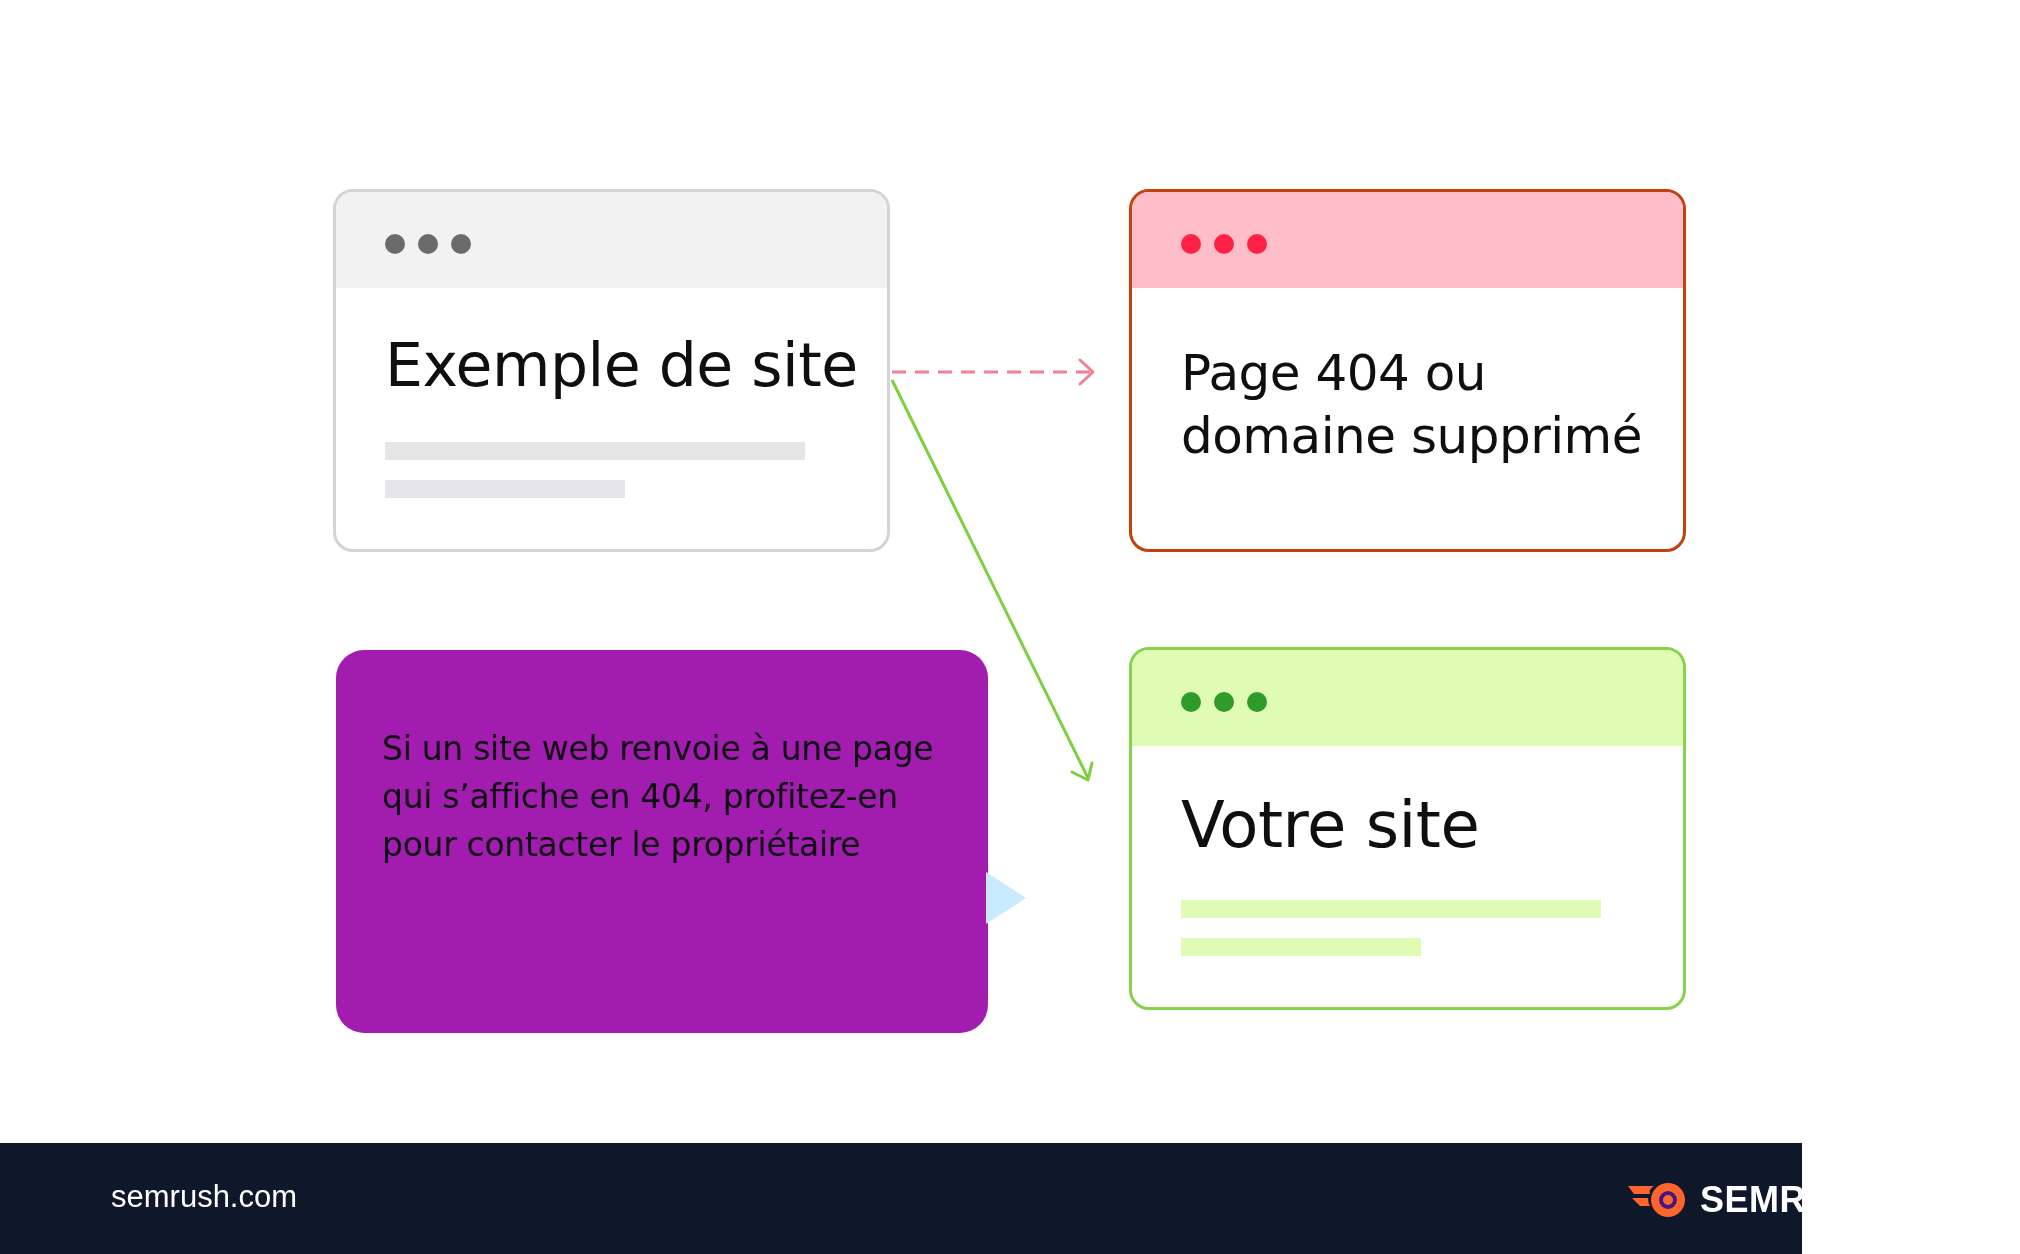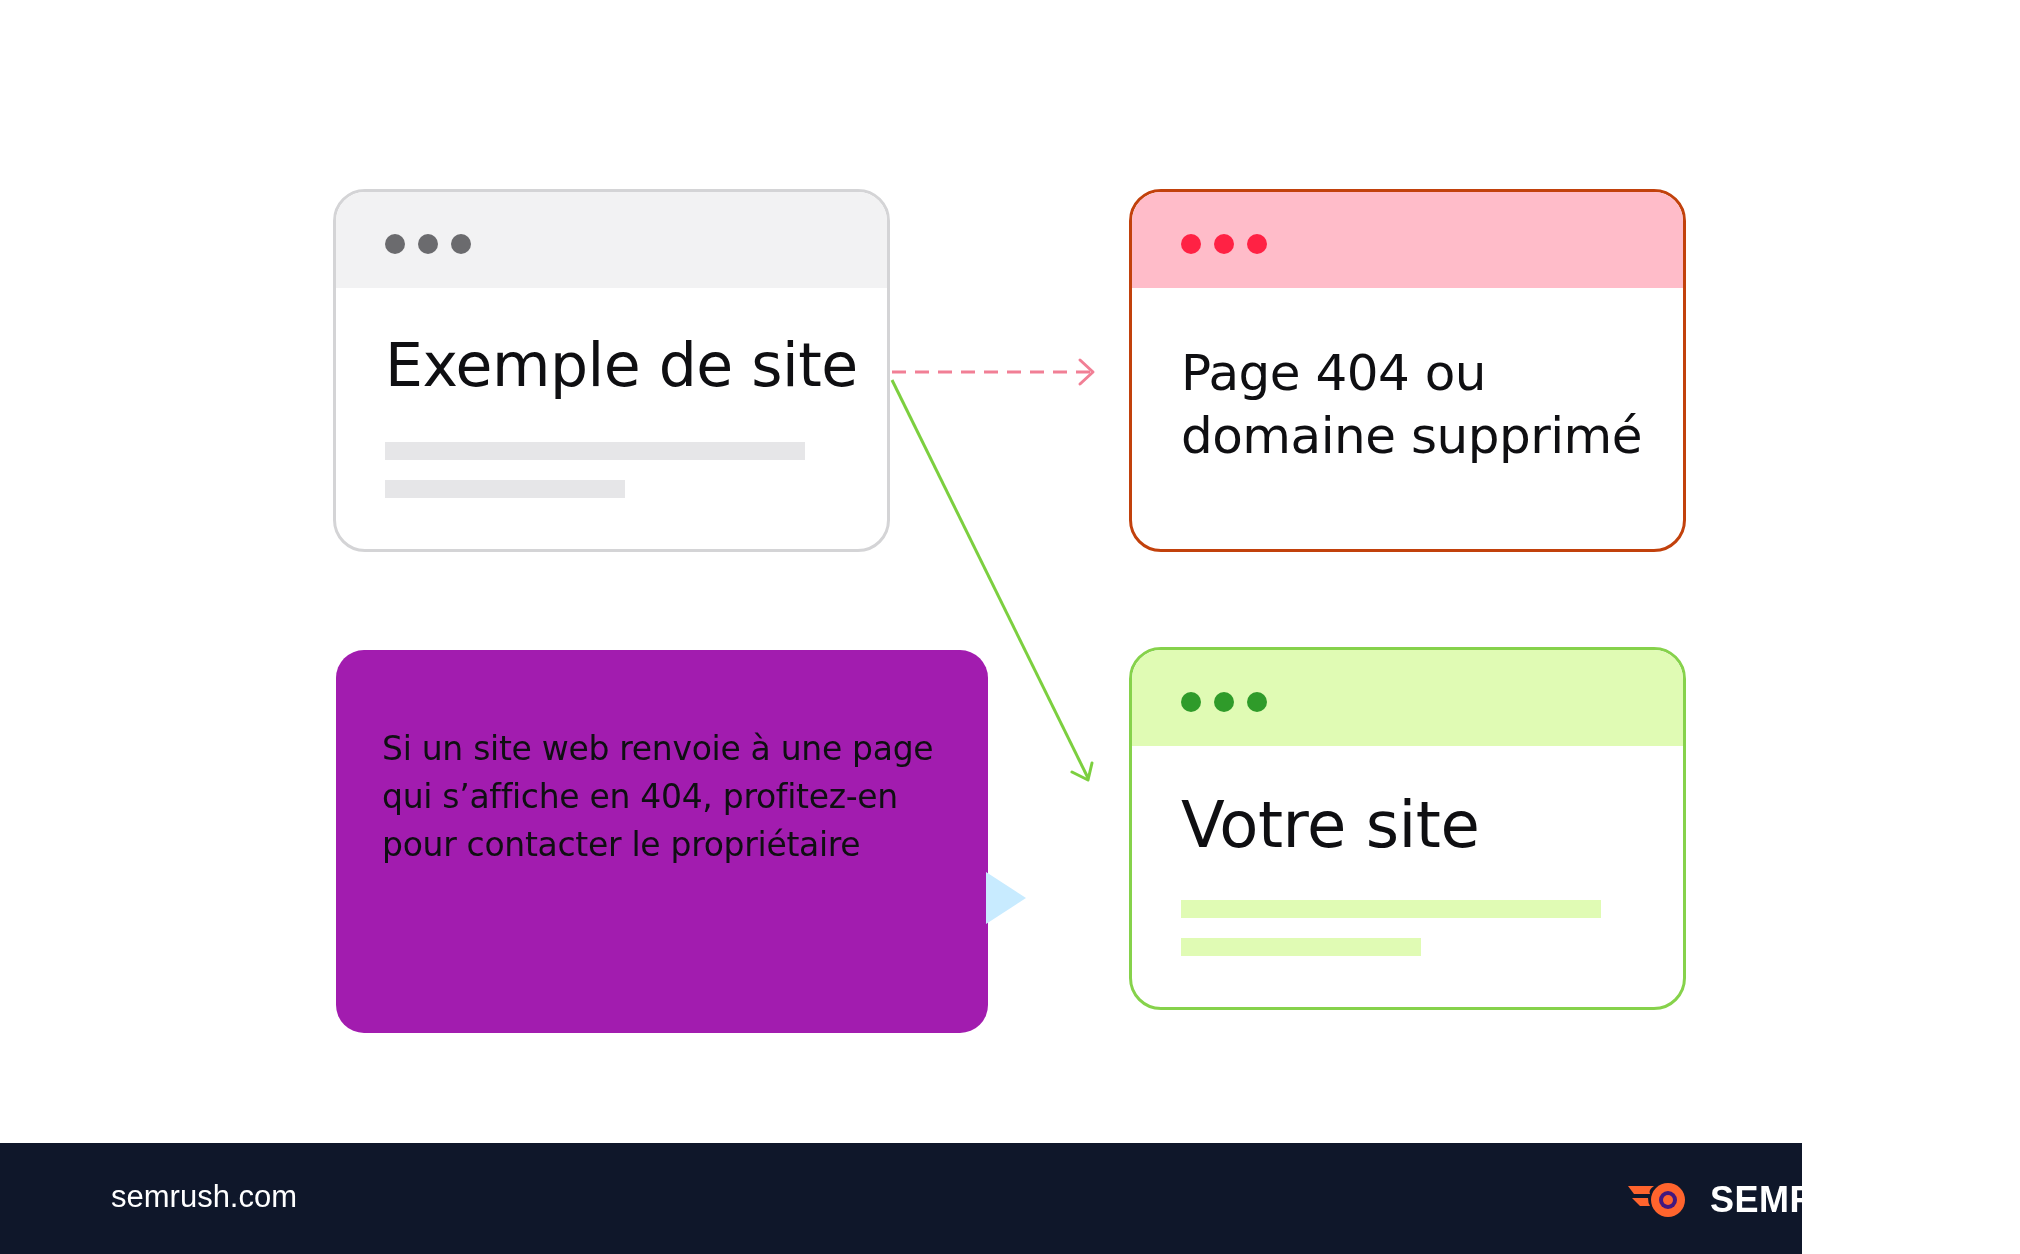--- a/index.html
+++ b/index.html
@@ -1,17 +1,17 @@
 <!DOCTYPE html>
 <html><head>
 <meta charset="utf-8">
 <style>
   html, body { margin:0; padding:0; }
   body { width:2020px; height:1254px; background:#ffffff; position:relative; overflow:hidden; font-family:"DejaVu Sans", sans-serif; }
-  .card { position:absolute; width:557px; height:363px; box-sizing:border-box; border-radius:32px; overflow:hidden; background:#fff; }
+  .card { position:absolute; width:557px; height:363px; box-sizing:border-box; border-radius:20px; overflow:hidden; background:#fff; }
   .card .head { height:96px; position:relative; }
   .card .dots { position:absolute; left:49px; top:42px; display:flex; gap:13px; }
   .card .dot { width:20px; height:20px; border-radius:50%; }
   .card .title { position:absolute; left:49px; color:#0f0f12; letter-spacing:-0.5px; }
   .card .bar { position:absolute; left:49px; height:18px; }
 
   #card-example { left:333px; top:189px; border:3px solid #d4d4d6; }
   #card-example .head { background:#f2f2f3; }
   #card-example .dot { background:#6b6b6e; }
   #card-example .title { top:138px; font-size:60px; }
@@ -31,21 +31,21 @@
   #card-yours .bar2 { top:288px; width:240px; background:#e0fbb4; }
 
   #bubble { position:absolute; left:336px; top:650px; width:652px; height:383px; background:#a21caf; border-radius:28px; }
   #bubble-tail { position:absolute; left:986px; top:872px; width:0; height:0; border-top:26px solid transparent; border-bottom:26px solid transparent; border-left:40px solid #c8ebff; }
   #bubble-text { position:absolute; left:46px; top:75px; width:590px; font-size:33px; line-height:48px; color:#0f0f12; letter-spacing:-0.3px; }
 
   #arrows { position:absolute; left:0; top:0; width:2020px; height:1143px; pointer-events:none; }
 
   #footer { position:absolute; left:0; top:1143px; width:1802px; height:111px; background:#0f172a; }
   #footer-url { position:absolute; left:111px; top:36px; font-size:31px; color:#ffffff; font-family:"Liberation Sans", sans-serif; }
-  #brand { position:absolute; left:1628px; top:36px; display:flex; align-items:center; gap:20px; }
+  #brand { position:absolute; left:1628px; top:36px; display:flex; align-items:center; gap:10px; }
   #brand-name { font-family:"Liberation Sans", sans-serif; font-weight:bold; font-size:36px; color:#ffffff; letter-spacing:0.5px; }
 </style>
 </head>
 <body>
 
 <div class="card" id="card-example">
   <div class="head">
     <div class="dots">
       <span class="dot"></span>
       <span class="dot"></span>

